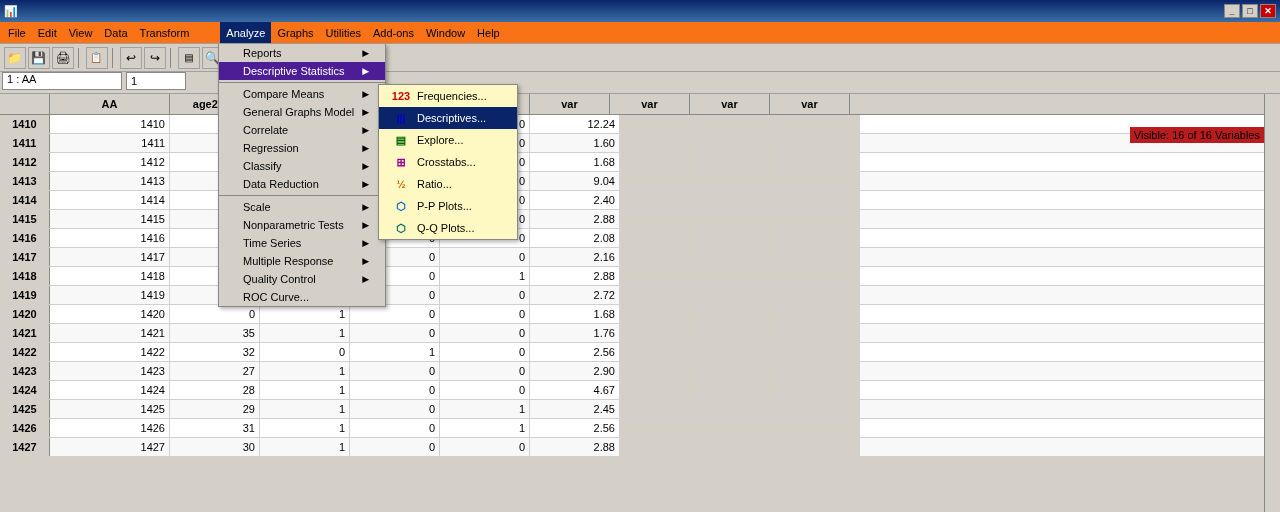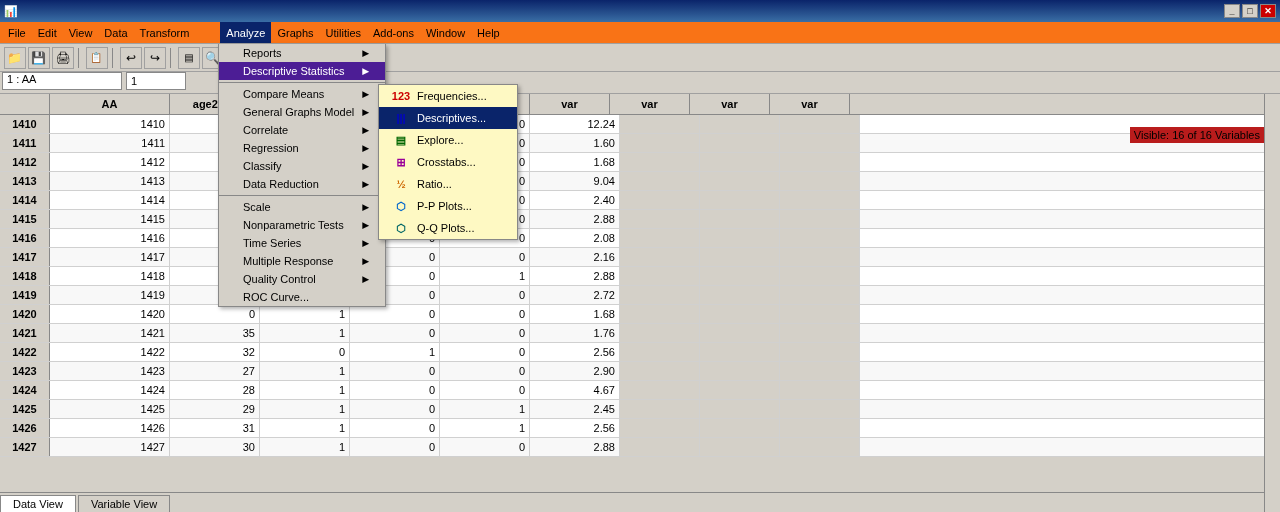--- a/index.html
+++ b/index.html
@@ -542,24 +542,20 @@
           <div class="cell wide">2.88</div>
           <div class="cell var-col"></div>
           <div class="cell var-col"></div>
           <div class="cell var-col"></div>
         </div>
       </div>
   </div>
 
   <div class="v-scrollbar"></div>
 
-  <div class="bottom-tabs">
-    <div class="bottom-tab active">Data View</div>
-    <div class="bottom-tab">Variable View</div>
-  </div>
 </div>
 
 <div class="analyze-menu" id="analyze-menu">
     <div class="menu-dropdown-item">
       <span>Reports</span>
       <span class="arrow">▶</span>
     </div>
     <div class="menu-dropdown-item active">
       <span>Descriptive Statistics</span>
       <span class="arrow">▶</span>

